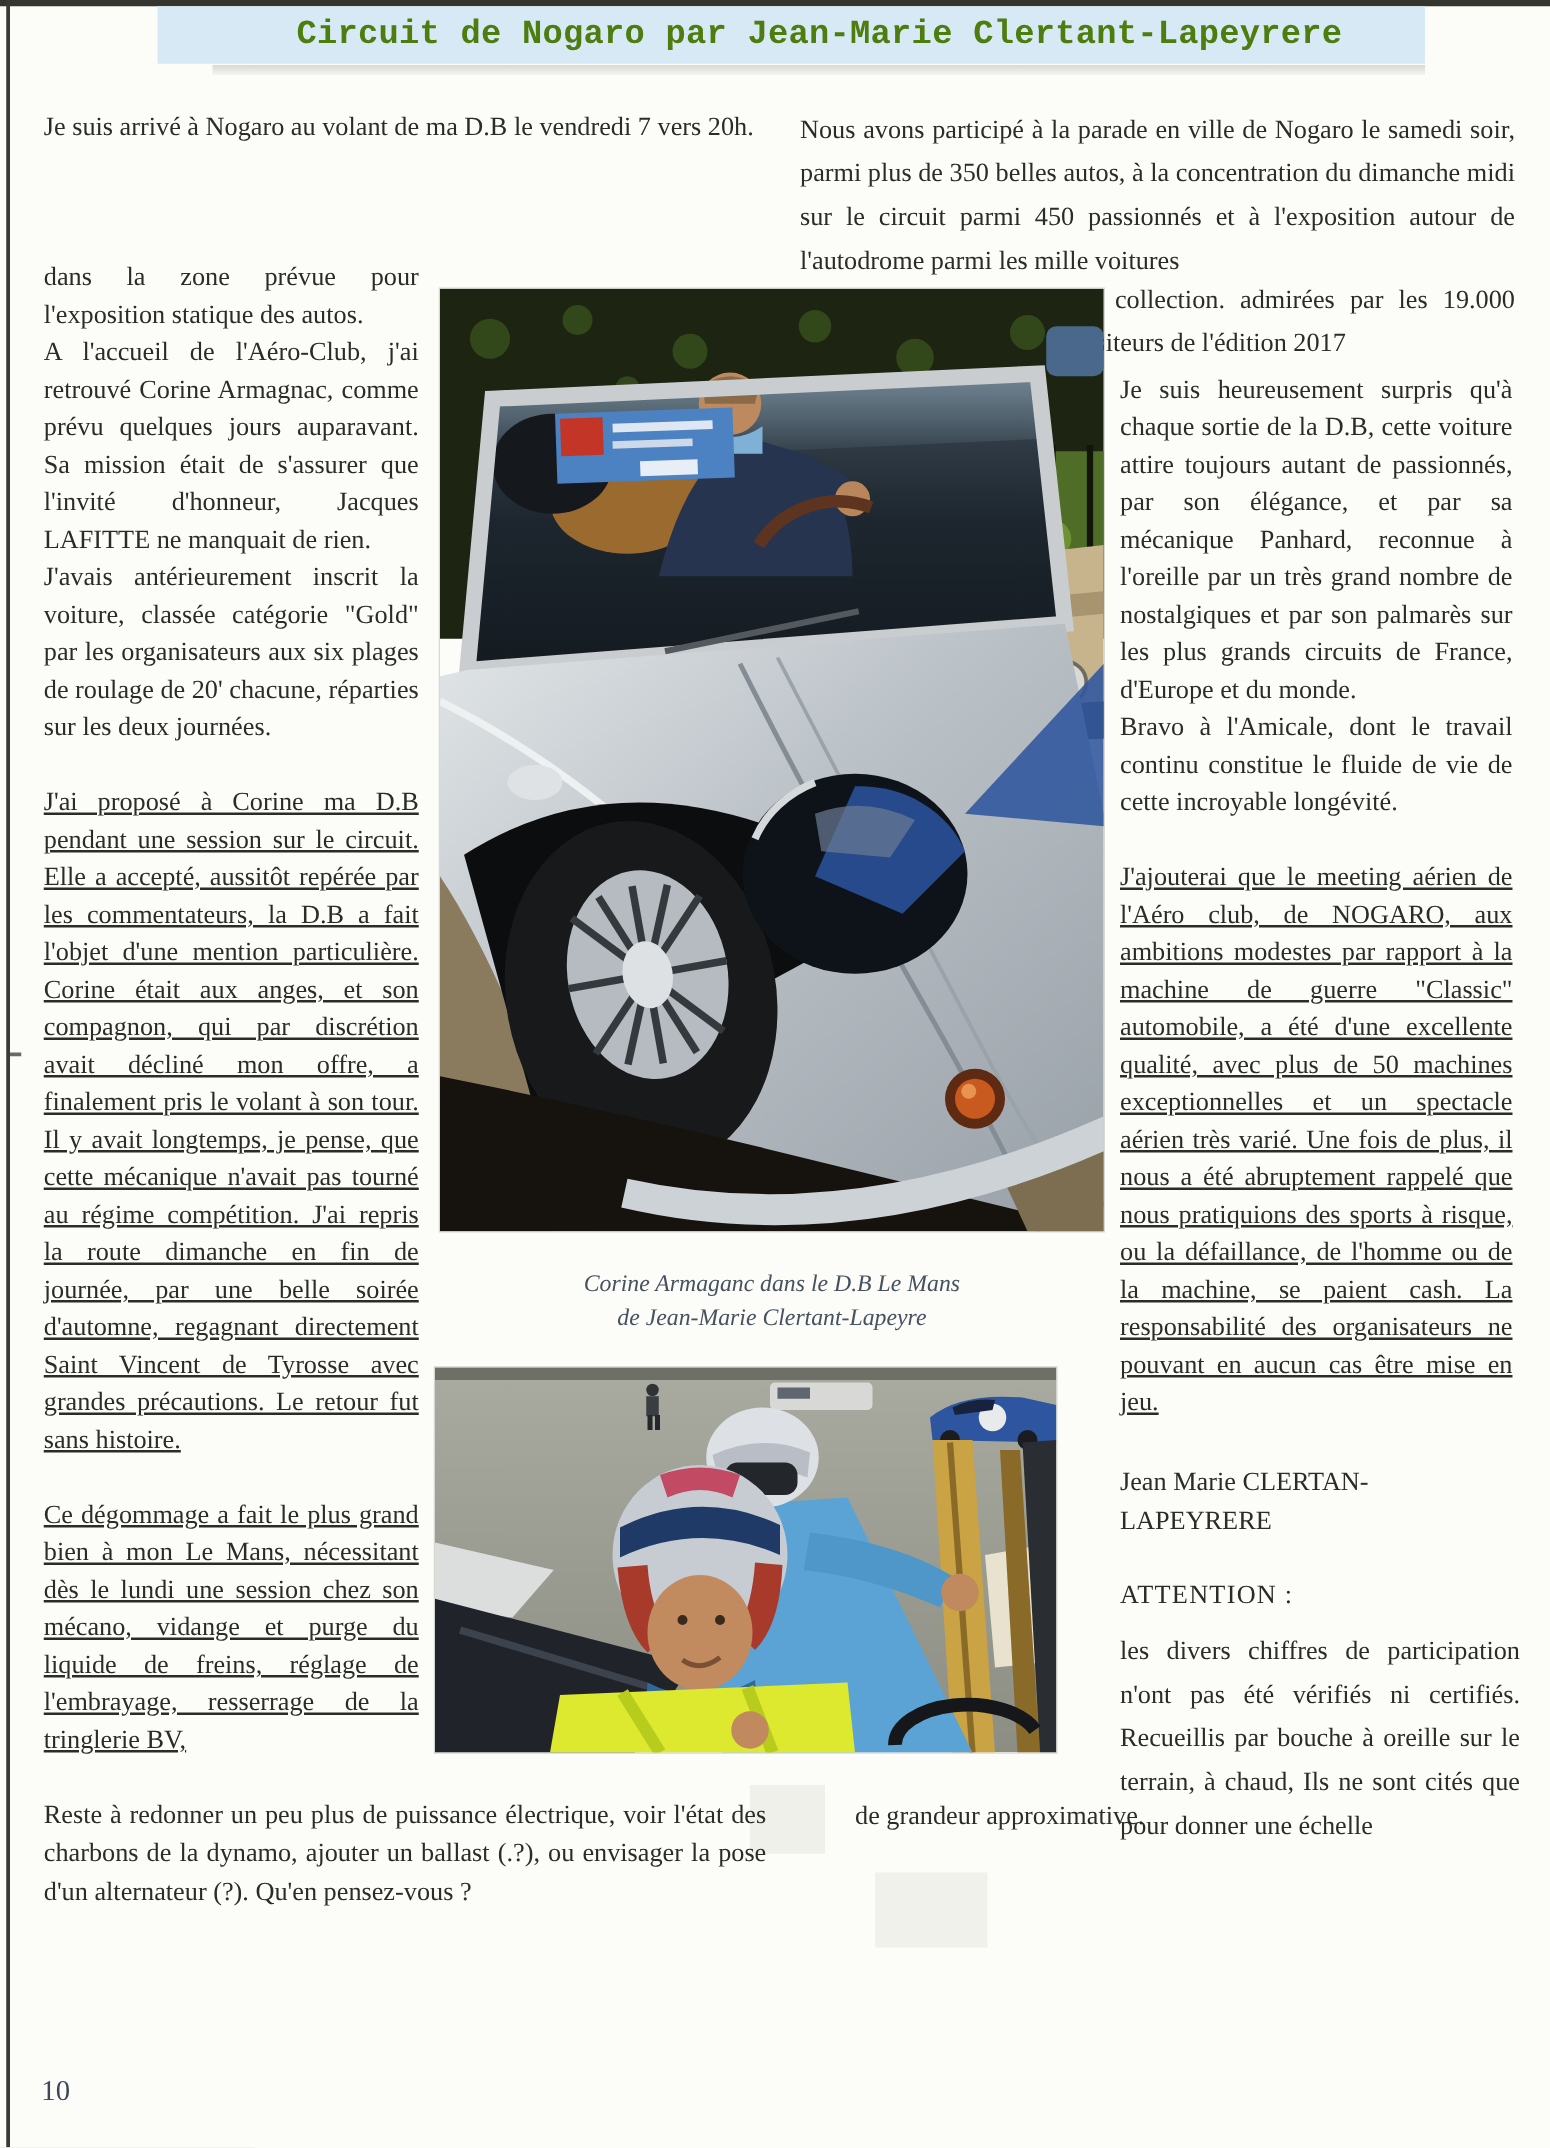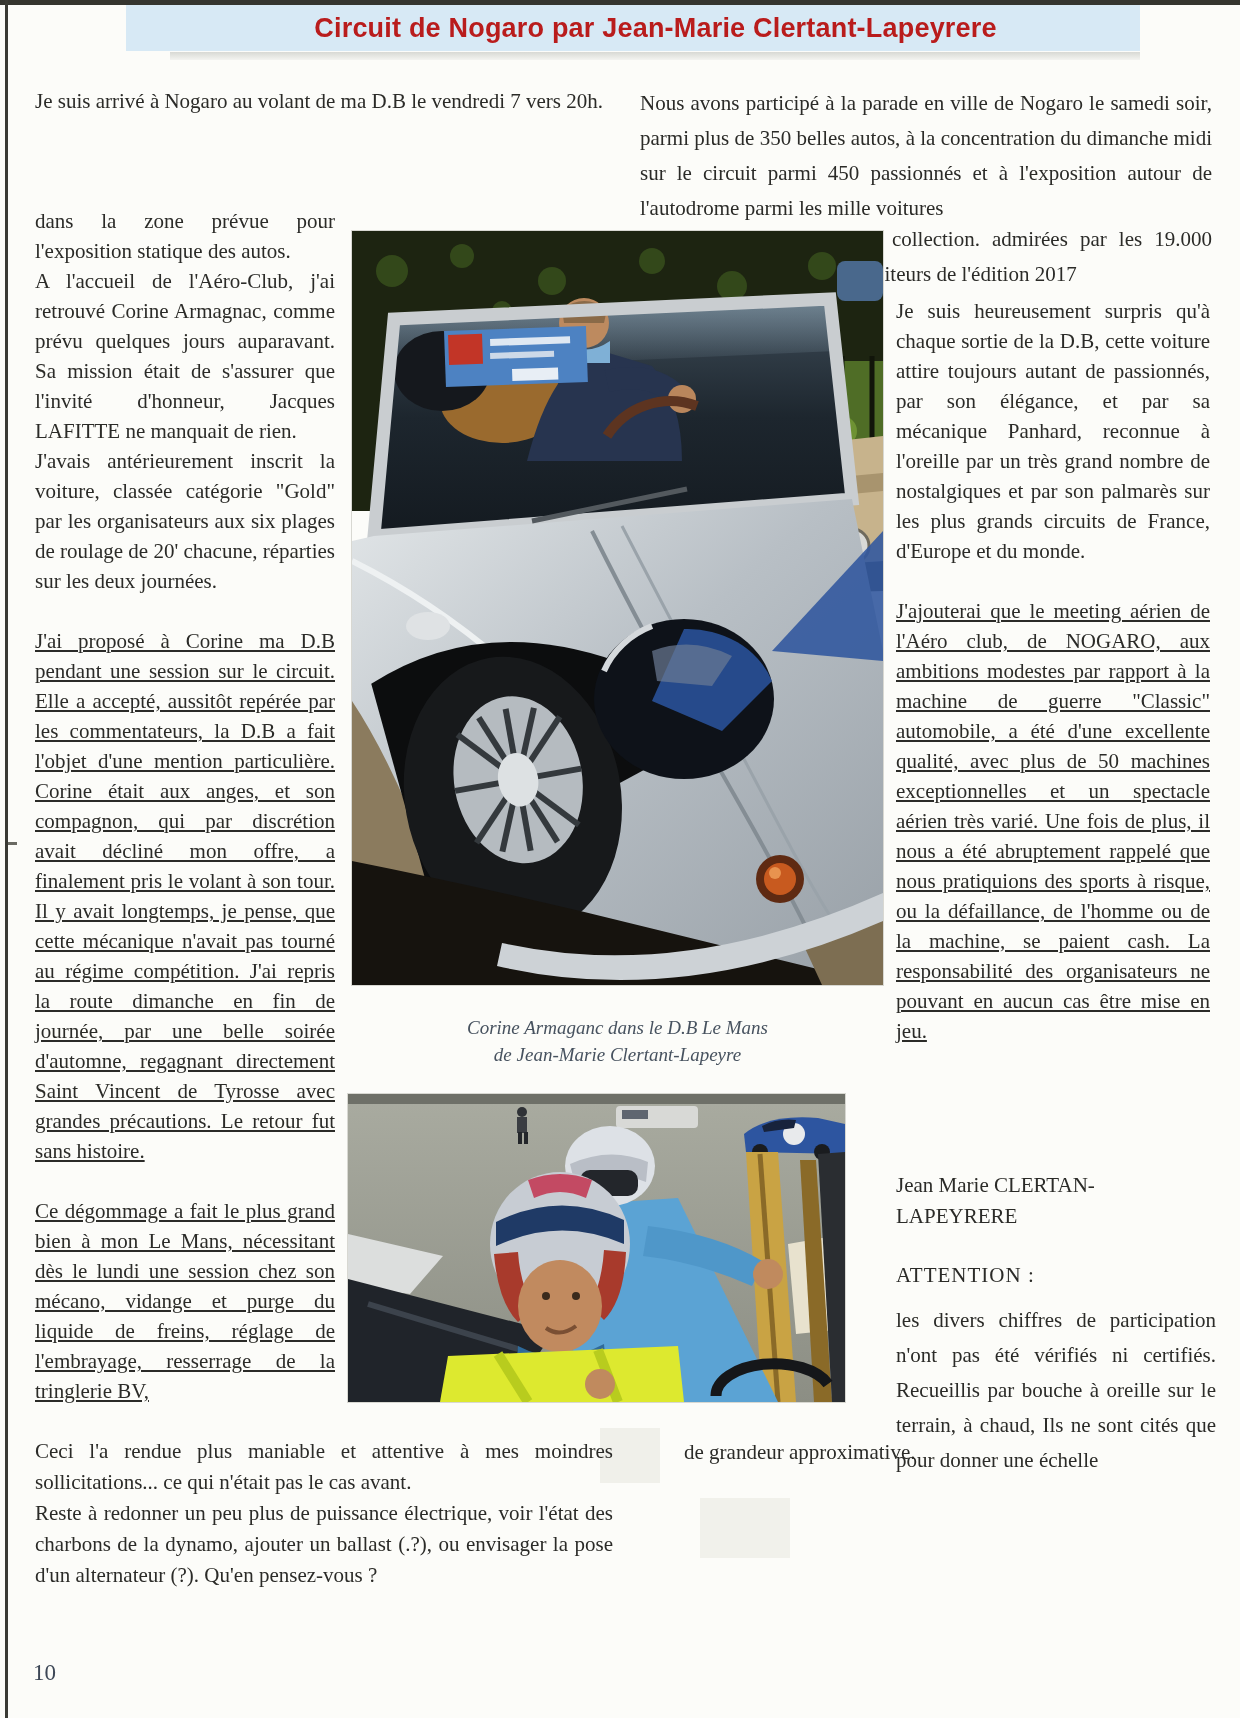--- a/index.html
+++ b/index.html
@@ -12,22 +12,22 @@
   .edge-left{position:absolute;left:5px;top:0;width:3px;height:1718px;background:#3a3a34;}
   .margin-dash{position:absolute;left:8px;top:842px;width:9px;height:3px;background:#6a6a63;}
 
   .header-band{
     position:absolute; left:126px; top:5px; width:1014px; height:46px;
     background:#d7e9f5; display:flex; align-items:center; justify-content:center;
   }
   .header-shadow{position:absolute; left:170px; top:52px; width:970px; height:8px;
     background:linear-gradient(#cfd0cb,#f2f2ee); opacity:.8;}
   .header-title{
-    font-family:Liberation Sans, sans-serif; font-weight:bold;
-    font-size:27px; color:#b91c1c; letter-spacing:.2px;margin-left:45px;
+    font-family:Liberation Mono, monospace; font-weight:bold;
+    font-size:27px; color:#4d7c0f; letter-spacing:.2px;margin-left:45px;
   }
 
   .tb{position:absolute; font-size:21px; line-height:30px; text-align:justify;}
   .tb p{margin:0; text-align:justify;}
   .gap-before{margin-top:30px !important;text-decoration:underline;}
 
   .left-wide{left:35px; top:86px; width:574px;}
   .left-col{left:35px; top:206px; width:300px;}
   .bottom-wide{left:35px; top:1436px; width:578px; line-height:31px;}
   .right-wide{left:640px; top:86px; width:572px; line-height:35px;}
@@ -78,33 +78,33 @@
 
   <div class="tb left-col">
     <p>dans la zone prévue pour l'exposition statique des autos.</p>
     <p>A l'accueil de l'Aéro-Club, j'ai retrouvé Corine Armagnac, comme prévu quelques jours auparavant. Sa mission était de s'assurer que l'invité d'honneur, Jacques LAFITTE ne manquait de rien.</p>
     <p>J'avais antérieurement inscrit la voiture, classée catégorie "Gold" par les organisateurs aux six plages de roulage de 20' chacune, réparties sur les deux journées.</p>
     <p class="gap-before">J'ai proposé à Corine ma D.B pendant une session sur le circuit. Elle a accepté, aussitôt repérée par les commentateurs, la D.B a fait l'objet d'une mention particulière. Corine était aux anges, et son compagnon, qui par discrétion avait décliné mon offre, a finalement pris le volant à son tour. Il y avait longtemps, je pense, que cette mécanique n'avait pas tourné au régime compétition. J'ai repris la route dimanche en fin de journée, par une belle soirée d'automne, regagnant directement Saint Vincent de Tyrosse avec grandes précautions. Le retour fut sans histoire.</p>
     <p class="gap-before">Ce dégommage a fait le plus grand bien à mon Le Mans, nécessitant dès le lundi une session chez son mécano, vidange et purge du liquide de freins, réglage de l'embrayage, resserrage de la tringlerie BV,</p>
   </div>
 
   <div class="tb bottom-wide">
-    <p>Ceci l'a rendue plus maniable et attentive à mes moindres sollicitations... ce qui n'était pas le cas avant.</p>
     <p>Reste à redonner un peu plus de puissance électrique, voir l'état des charbons de la dynamo, ajouter un ballast (.?), ou envisager la pose d'un alternateur (?). Qu'en pensez-vous ?</p>
   </div>
 
   <div class="tb right-wide">
     <p>Nous avons participé à la parade en ville de Nogaro le samedi soir, parmi plus de 350 belles autos, à la concentration du dimanche midi sur le circuit parmi 450 passionnés et à l'exposition autour de l'autodrome parmi les mille voitures</p>
   </div>
   <div class="tb right-indent">
     <p>de collection. admirées par les 19.000 visiteurs de l'édition 2017</p>
   </div>
 
   <div class="tb right-col">
     <p>Je suis heureusement surpris qu'à chaque sortie de la D.B, cette voiture attire toujours autant de passionnés, par son élégance, et par sa mécanique Panhard, reconnue à l'oreille par un très grand nombre de nostalgiques et par son palmarès sur les plus grands circuits de France, d'Europe et du monde.</p>
+    <p>Bravo à l'Amicale, dont le travail continu constitue le fluide de vie de cette incroyable longévité.</p>
     <p class="gap-before">J'ajouterai que le meeting aérien de l'Aéro club, de NOGARO, aux ambitions modestes  par rapport à la machine de guerre "Classic" automobile, a été d'une excellente qualité, avec plus de 50 machines exceptionnelles et un spectacle aérien très varié. Une fois de plus, il nous a été abruptement rappelé que nous pratiquions des sports à risque, ou la défaillance, de l'homme ou de la machine, se paient cash. La responsabilité des organisateurs ne pouvant en aucun cas être mise en jeu.</p>
   </div>
 
   <div class="tb signature">
     <p>Jean Marie CLERTAN-</p>
     <p>LAPEYRERE</p>
   </div>
 
   <div class="tb attention">
     <p class="attention-label">ATTENTION :</p>

